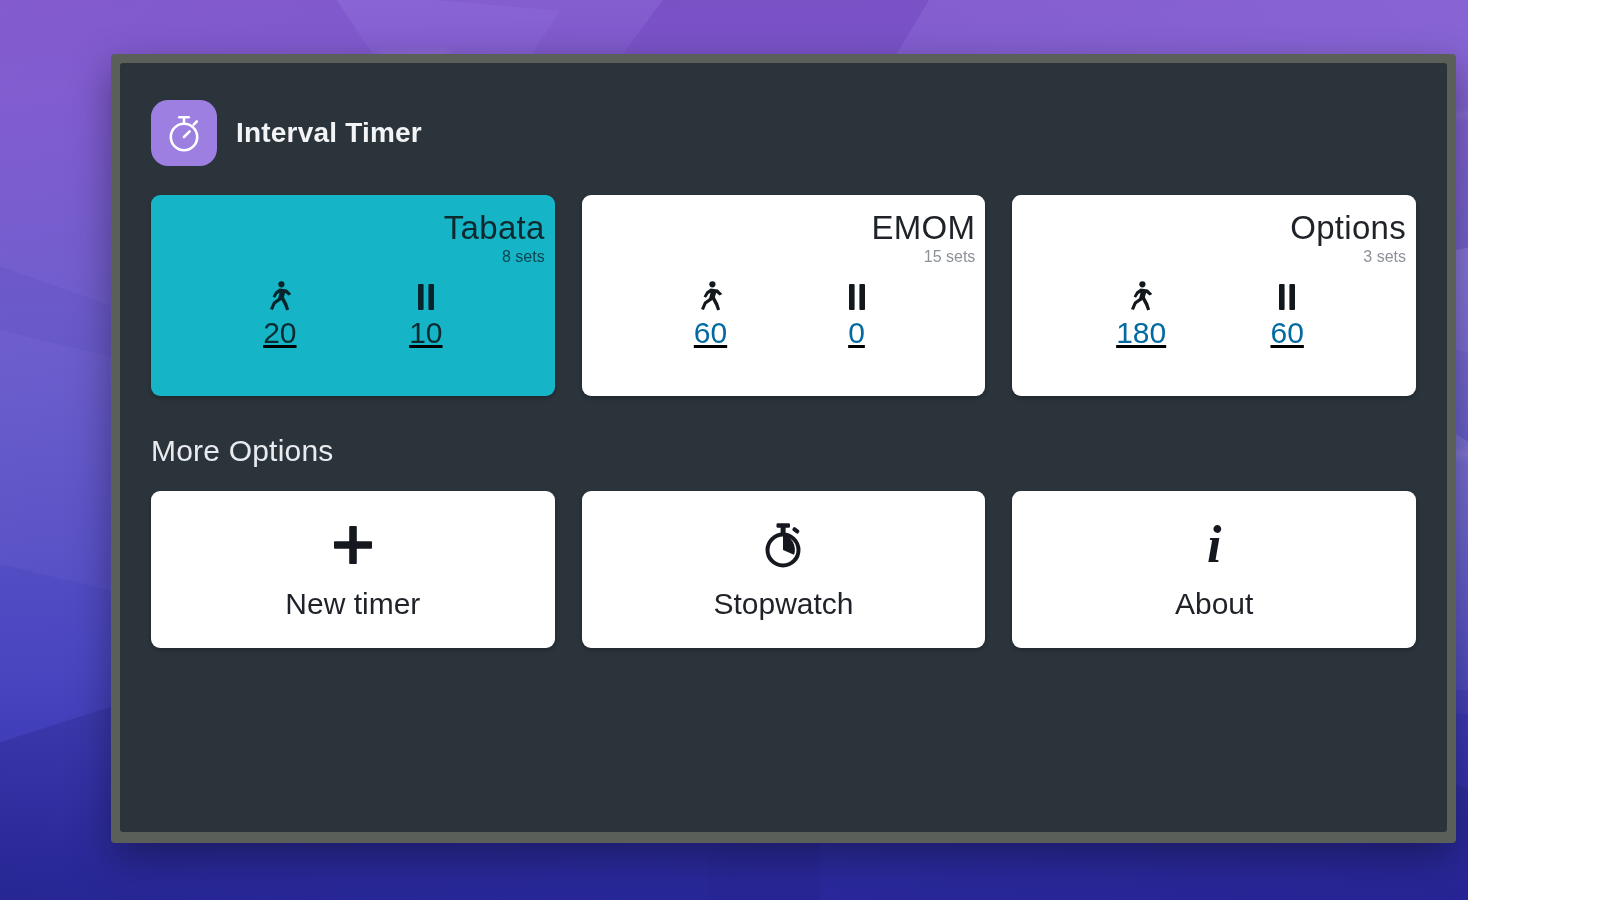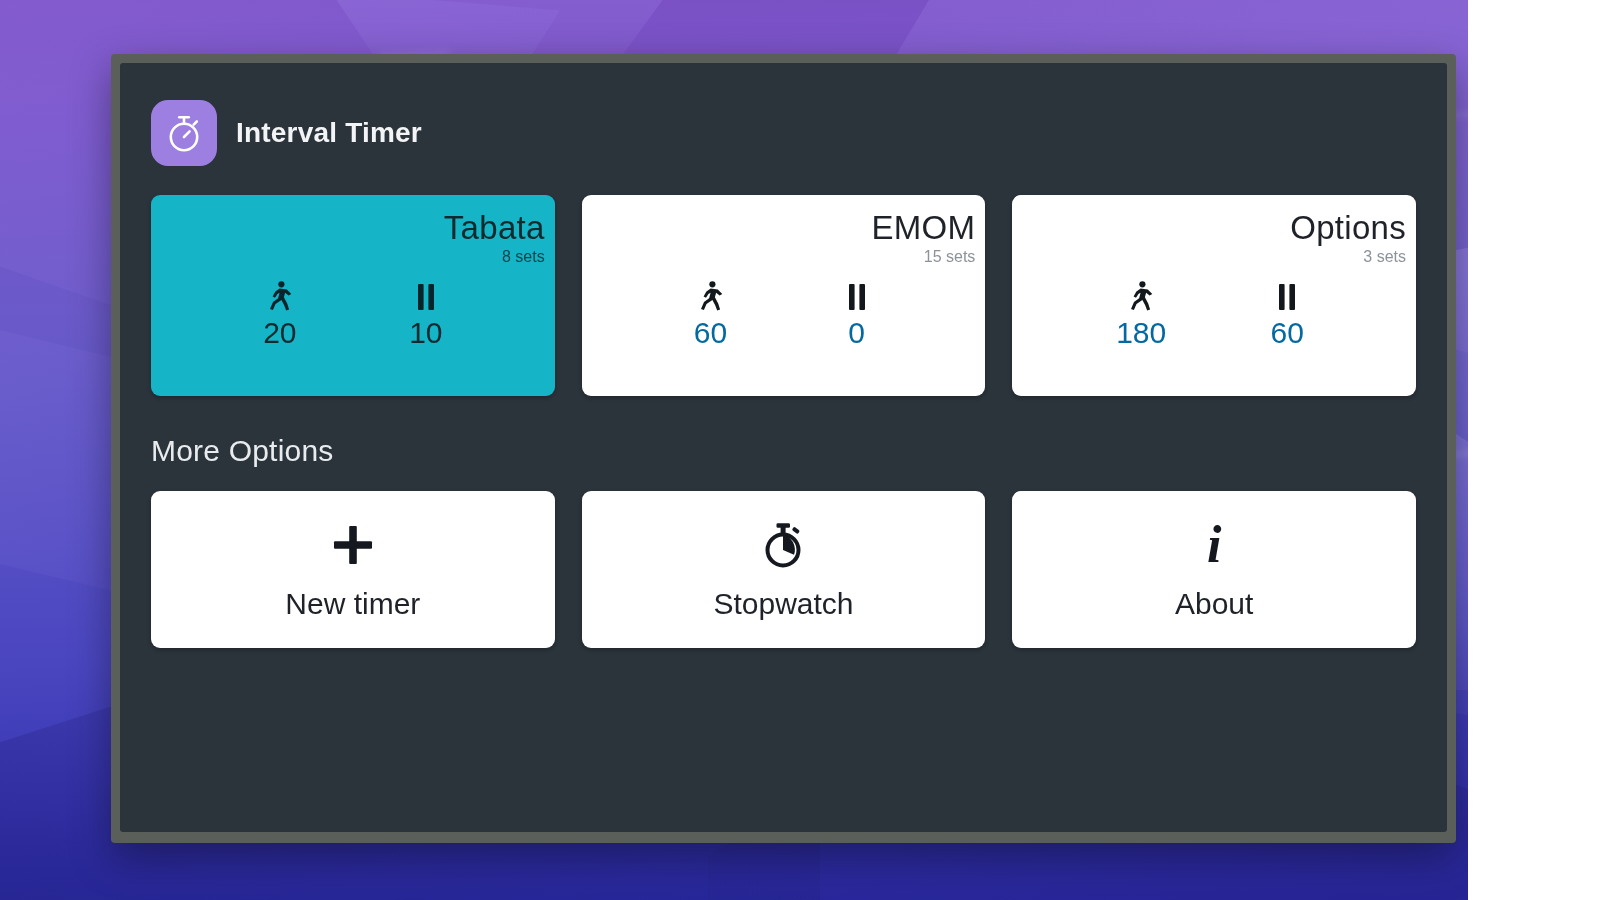--- a/index.html
+++ b/index.html
@@ -179,20 +179,21 @@
     width: 100%;
     display: flex;
     justify-content: center;
     gap: 92px;
   }
   .metric {
     display: flex;
     flex-direction: column;
     align-items: center;
     min-width: 54px;
+    text-decoration: underline;
   }
   .metric-icon {
     height: 34px;
     display: flex;
     align-items: center;
     justify-content: center;
     color: #13181d;
   }
   .metric-icon svg { display: block; }
   .metric-value {

